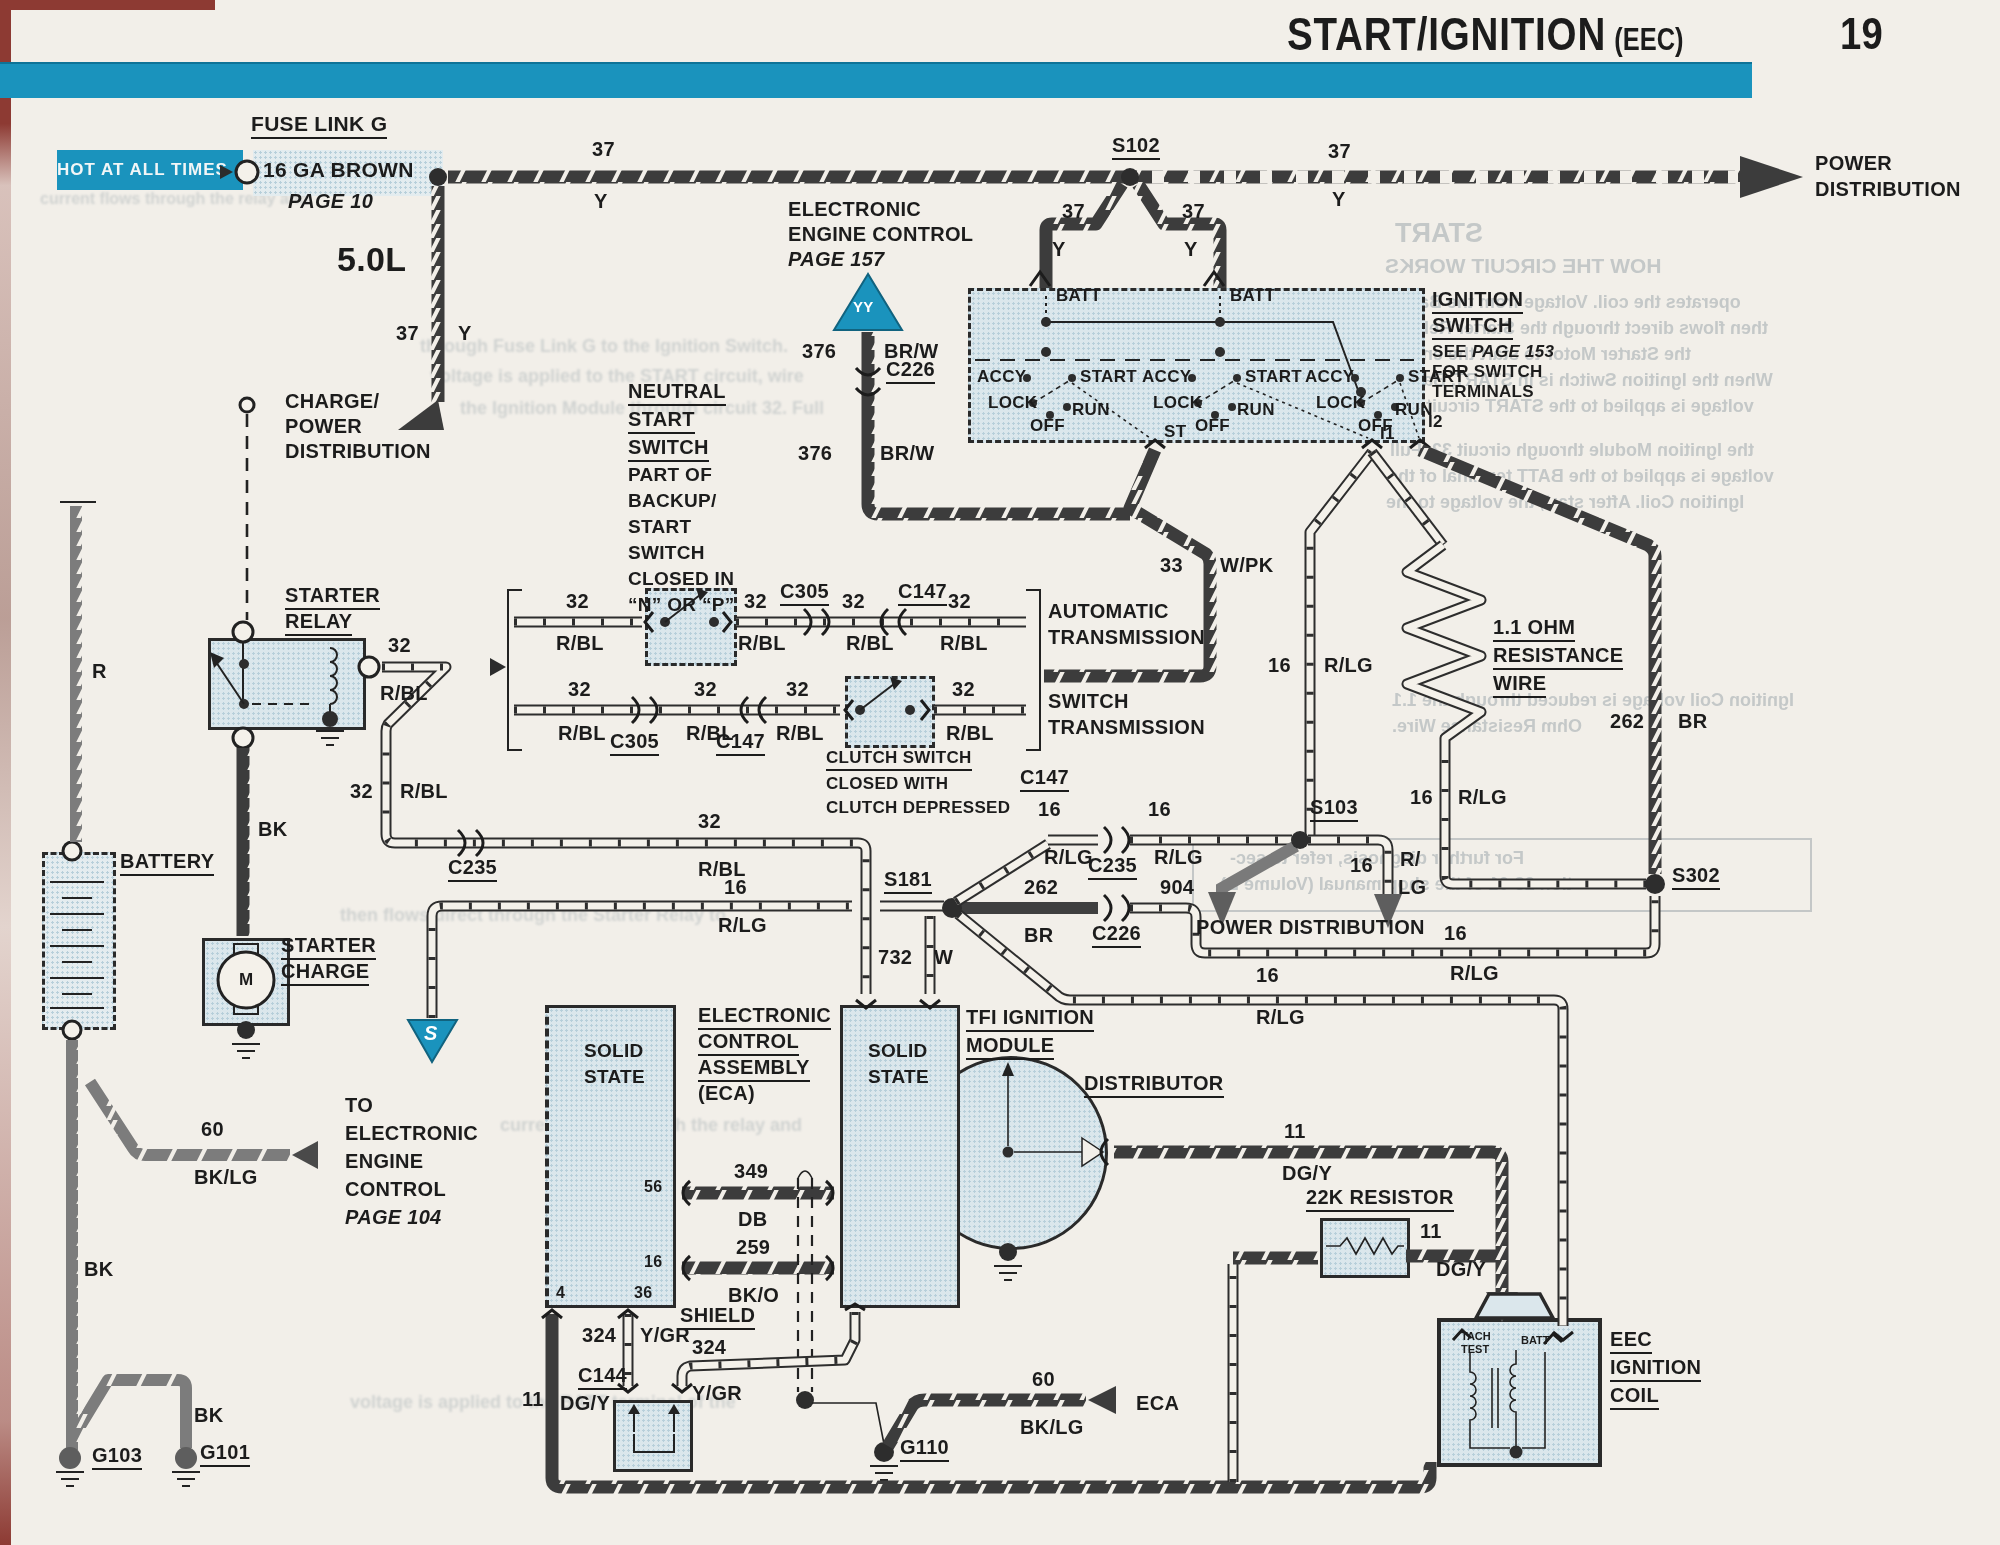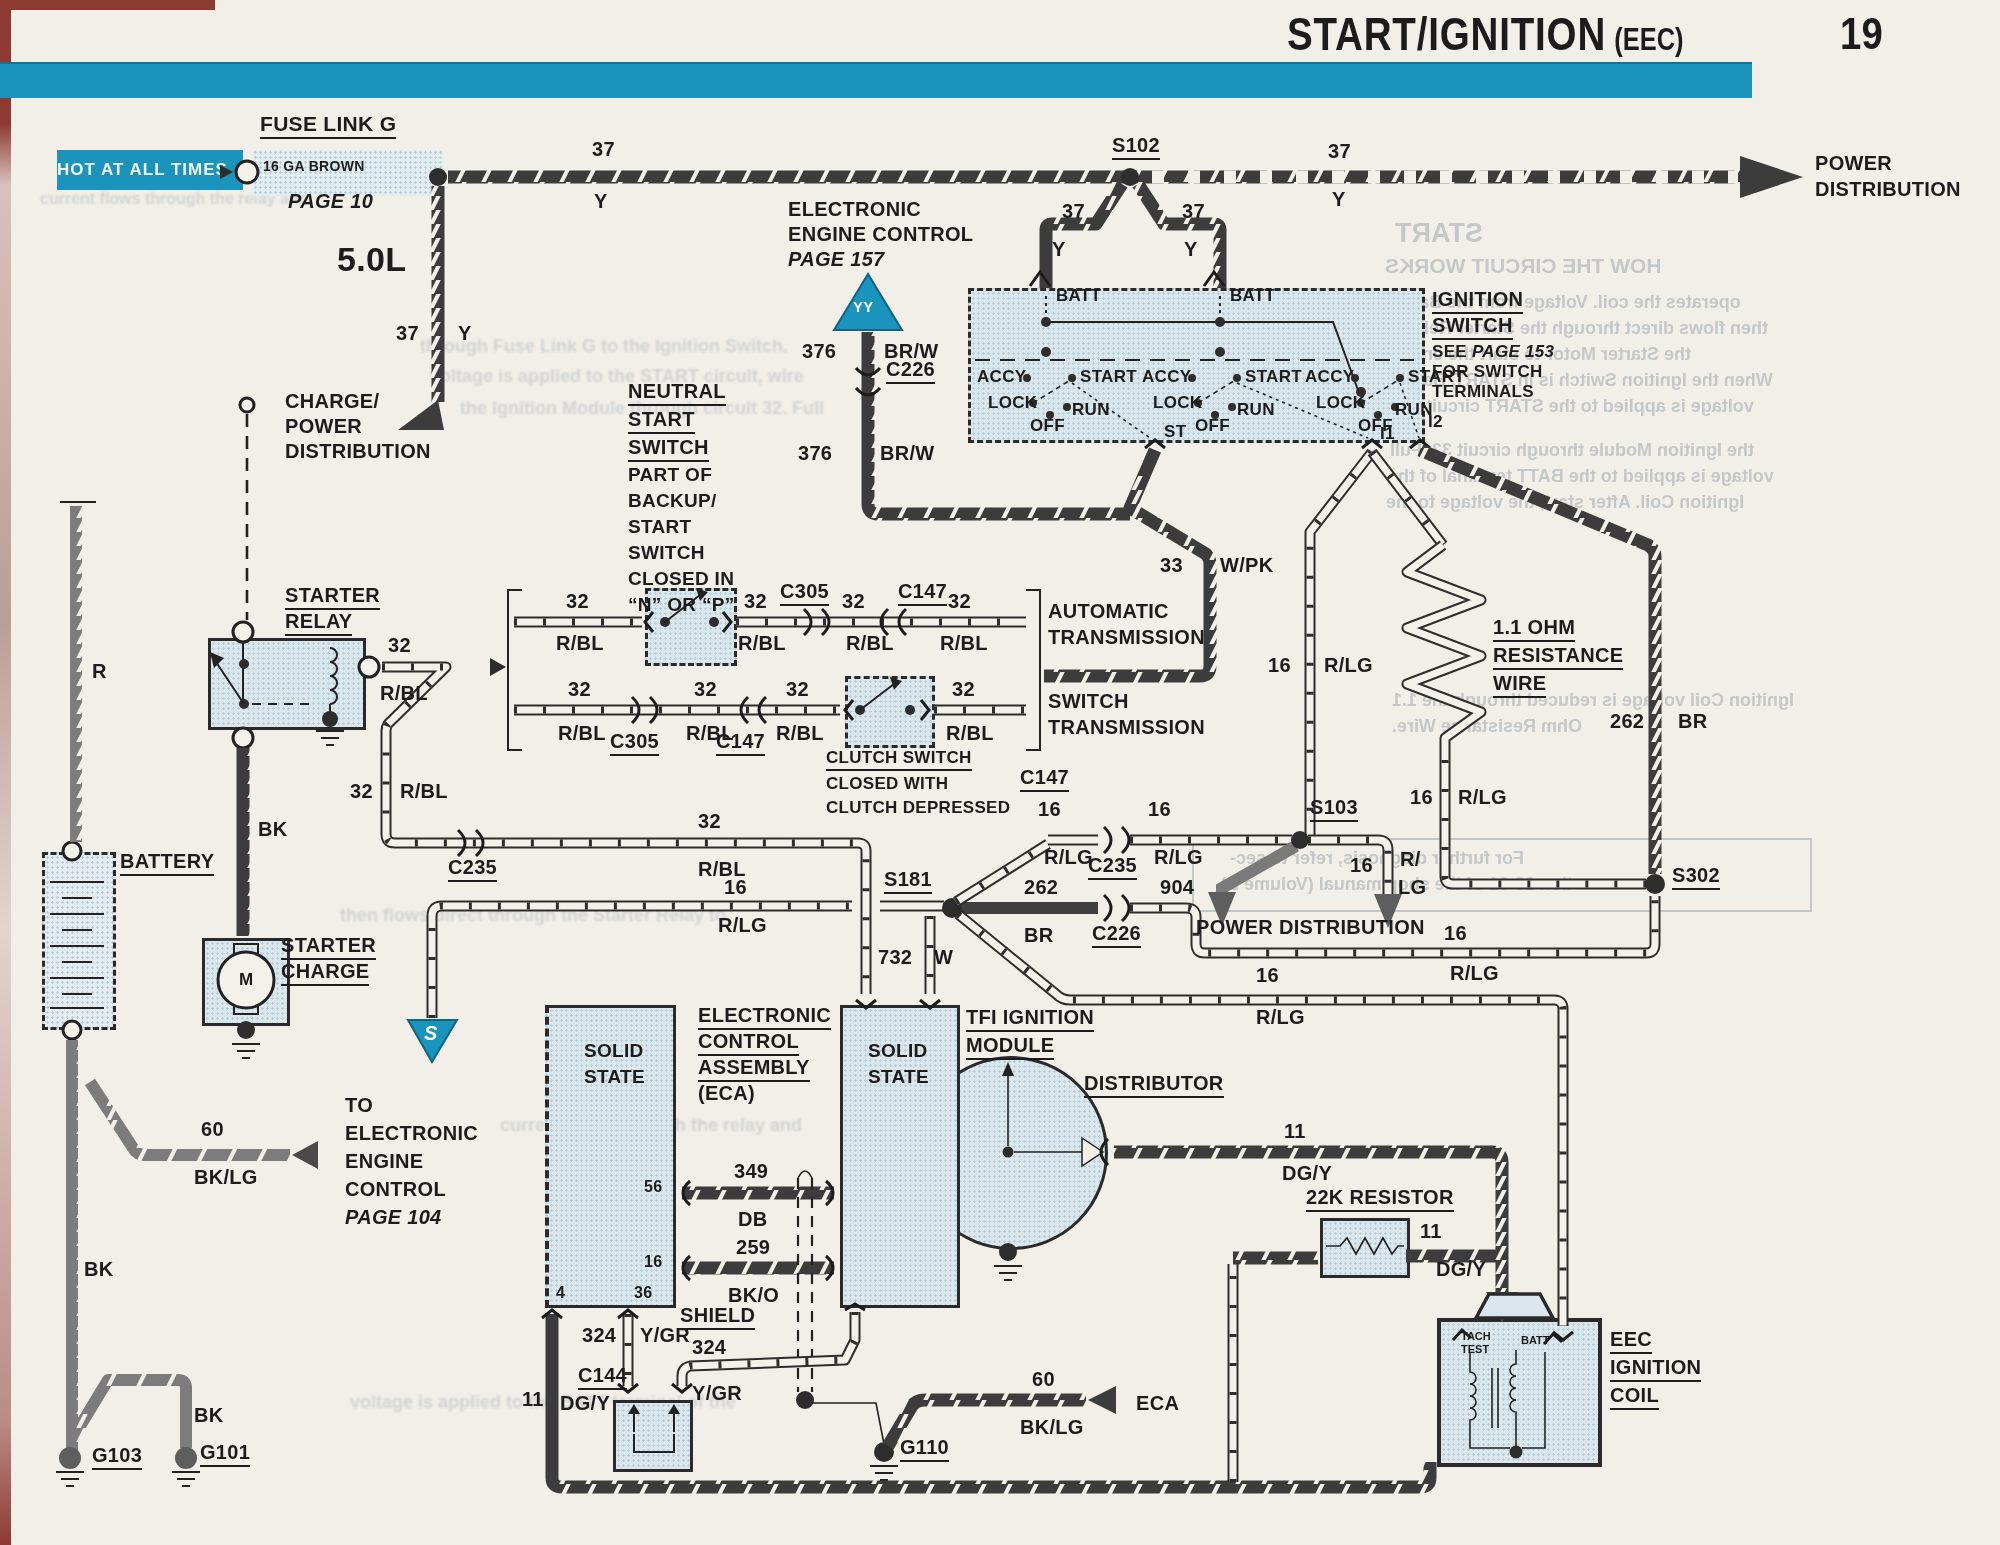--- a/index.html
+++ b/index.html
@@ -68,22 +68,22 @@
     <span style="font-size:47px;font-weight:bold;letter-spacing:1px;">START/IGNITION</span>
     <span style="font-size:31px;font-weight:bold;margin-left:10px;">(EEC)</span>
   </div>
   <div class="t" style="left:1840px;top:8px;font-size:45px;transform:scaleX(.85);transform-origin:left top;">19</div>
   <div class="abs" style="left:0;top:62px;width:1752px;height:34px;background:#1a93bd;border-top:2px solid #0e7397;"></div>
 
   <div class="abs teal" style="left:57px;top:150px;width:186px;height:40px;display:flex;align-items:center;">
     <span style="color:#f2f6f7;font-size:17px;font-weight:bold;letter-spacing:1px;">HOT AT ALL TIMES</span>
   </div>
   <div class="shade" style="left:253px;top:150px;width:190px;height:46px;background-color:#e3ecef;"></div>
-  <div class="t" style="left:260px;top:112px;font-size:21px;text-align:right;"><span class="u">FUSE LINK G</span></div>
-  <div class="t" style="left:263px;top:158px;font-size:14px;">16 GA BROWN</div>
+  <div class="t" style="left:251px;top:112px;font-size:21px;text-align:right;"><span class="u">FUSE LINK G</span></div>
+  <div class="t" style="left:263px;top:158px;font-size:21px;">16 GA BROWN</div>
   <div class="t it" style="left:288px;top:190px;">PAGE 10</div>
   <div class="t" style="left:337px;top:240px;font-size:34px;">5.0L</div>
 
   <div class="shade bdash" style="left:968px;top:288px;width:451px;height:149px;"></div>
   <div class="shade bdash" style="left:645px;top:588px;width:86px;height:72px;"></div>
   <div class="shade bdash" style="left:845px;top:676px;width:84px;height:66px;"></div>
   <div class="shade bsolid" style="left:208px;top:638px;width:152px;height:86px;"></div>
   <div class="shade bdash" style="left:42px;top:852px;width:68px;height:172px;background-color:#e4ecef;"></div>
   <div class="shade bsolid" style="left:202px;top:938px;width:82px;height:82px;"></div>
   <div class="shade" style="left:914px;top:1056px;width:188px;height:188px;border-radius:50%;border:3.5px solid #2a2a2a;"></div>

